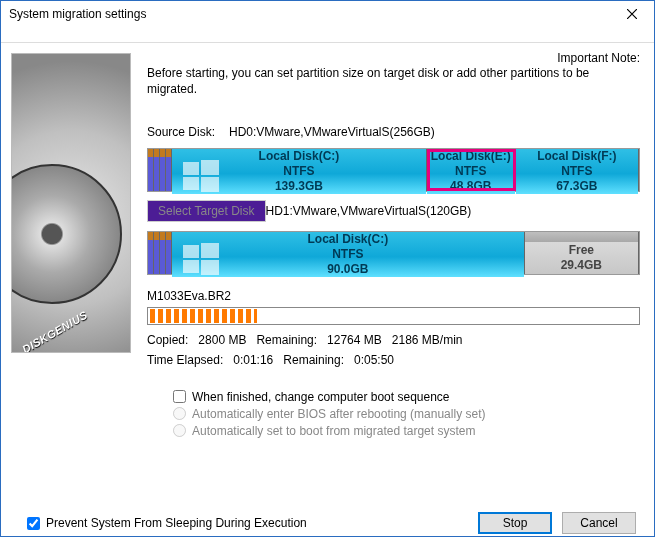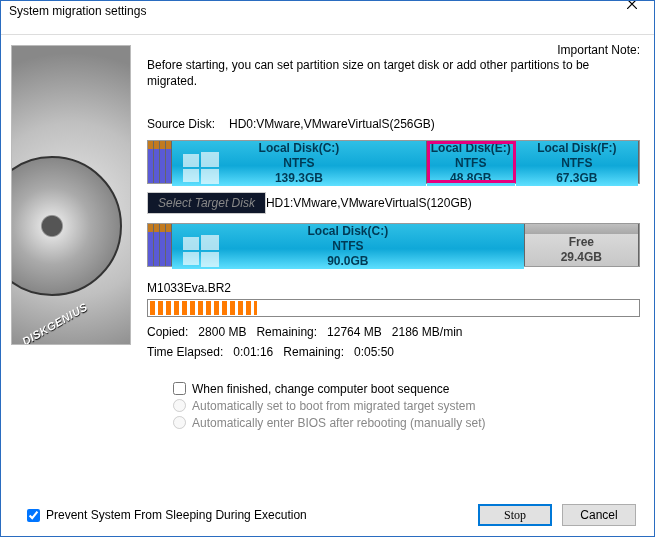--- a/index.html
+++ b/index.html
@@ -1,17 +1,17 @@
 <!DOCTYPE html>
 <html><head>
 <meta charset="utf-8">
 <style>
 * { margin:0; padding:0; box-sizing:border-box; font-family:"Segoe UI",Tahoma,sans-serif; font-size:12px; }
 body { background:#fff; width:655px; height:537px; border:1px solid #2a6cc0; overflow:hidden; }
-.titlebar { height:34px; display:flex; align-items:flex-end; padding:0 0 16px 8px; border-bottom:1px solid #ddd; }
+.titlebar { height:42px; display:flex; align-items:center; padding:0 0 16px 8px; border-bottom:1px solid #ddd; }
 .titlebar .title { flex:1; color:#000; }
 .titlebar .close { width:44px; height:29px; display:flex; align-items:center; justify-content:center; color:#000; cursor:pointer; }
 .content { display:flex; height:calc(100% - 30px); }
 .sidebar { width:140px; padding:10px; }
 .hdd-illus { width:120px; height:300px; border:1px solid #bbb; background:radial-gradient(circle at 50% 55%, #e8e8e8 0%, #c0c0c0 50%, #888 90%); position:relative; overflow:hidden; }
 .hdd-illus .platter { position:absolute; width:140px; height:140px; border-radius:50%; left:-30px; top:110px; background:radial-gradient(circle,#555 0 10%,#ddd 12%,#aaa 40%,#888 70%,#666 100%); border:2px solid #333; }
 .hdd-illus .brand { position:absolute; bottom:14px; left:6px; transform:rotate(-30deg); color:#fff; font-weight:bold; font-style:italic; font-size:11px; letter-spacing:.5px; text-shadow:0 1px 1px #000; }
 .main { flex:1; padding:8px 14px 8px 6px; display:flex; flex-direction:column; }
 .note-title { font-weight:400; margin-bottom:1px;text-align:right; }
 .note-body { margin-bottom:24px; line-height:1.3; }
@@ -19,22 +19,22 @@
 .label { color:#000; }
 .diskbar { display:flex; height:44px; border:1px solid #999; background:#fff; margin:5px 0 4px 0; }
 .stub { width:6px; background:linear-gradient(#c27a1f,#c27a1f 18%,#5a5ad6 18%,#5a5ad6 100%); border-right:1px solid #666; }
 .part { display:flex; flex-direction:column; border-right:1px solid #666; position:relative; }
 .part .cap { height:10px; background:linear-gradient(#d68a1a,#b56a0a); }
 .part .body { flex:1; background:linear-gradient(#2fbfe5,#0fa8d8 55%,#5fe0ff); display:flex; flex-direction:column; align-items:center; justify-content:center; font-weight:bold; color:#003a55; line-height:1.25; }
 .part.sel { outline:3px solid #e6007e; outline-offset:-3px; }
 .part.free .body { background:linear-gradient(#d9d9d9,#c7c7c7); color:#444; }
 .winlogo { position:absolute; left:6px; top:14px; bottom:2px; width:46px; display:flex; align-items:center; justify-content:center; opacity:.65; pointer-events:none; }
 .btn { background:#e1e1e1; border:1px solid #adadad; min-width:74px; height:22px; padding:0 10px; cursor:pointer; }
-.btn.primary { border:2px solid #0078d7;font-family:Liberation Serif, serif; }
-.btn[disabled] { color:#888; background:#0f172a; border-color:#ccc; cursor:default;font-style:italic; }
+.btn.primary { border:2px solid #0078d7; }
+.btn[disabled] { color:#888; background:#4c1d95; border-color:#ccc; cursor:default; }
 .mfile { margin-top:10px; }
 .progress { height:18px; border:1px solid #888; background:#fff; margin:4px 0; display:flex; align-items:center; padding:1px 2px; }
 .progress .fill { height:100%; width:22%; background:repeating-linear-gradient(90deg,#ff7a00 0 5px,#fff 5px 8px); }
 .stats { white-space:pre; color:#000; line-height:1.4; margin-top:3px; }
 .opts { margin-top:18px; margin-left:26px; }
 .chk, .rad { display:flex; align-items:center; gap:6px; margin:3px 0; }
 .chk input, .rad input { width:13px; height:13px; }
 .rad.disabled { color:#888; }
 .footer { margin-top:auto; display:flex; align-items:center; gap:10px; padding:8px 4px 6px; }
 .footer .chk { margin-left:0; }
@@ -154,25 +154,25 @@
     <div class="stats">Copied:   2800 MB   Remaining:   12764 MB   2186 MB/min</div>
     <div class="stats">Time Elapsed:   0:01:16   Remaining:   0:05:50</div>
 
     <div class="opts">
       <label class="chk">
         <input type="checkbox" style="">
         <span>When finished, change computer boot sequence</span>
       </label>
       <label class="rad disabled">
         <input type="radio" disabled="" style="">
-        <span>Automatically set to boot from migrated target system</span>
+        <span>Automatically enter BIOS after rebooting (manually set)</span>
       </label>
       <label class="rad disabled">
         <input type="radio" disabled="" style="">
-        <span>Automatically enter BIOS after rebooting (manually set)</span>
+        <span>Automatically set to boot from migrated target system</span>
       </label>
     </div>
 
     <div class="footer">
       <label class="chk" style="margin-left:-124px">
         <input type="checkbox" checked="" style="">
         <span>Prevent System From Sleeping During Execution</span>
       </label>
       <div class="spacer"></div>
       <button class="btn primary">Stop</button>

